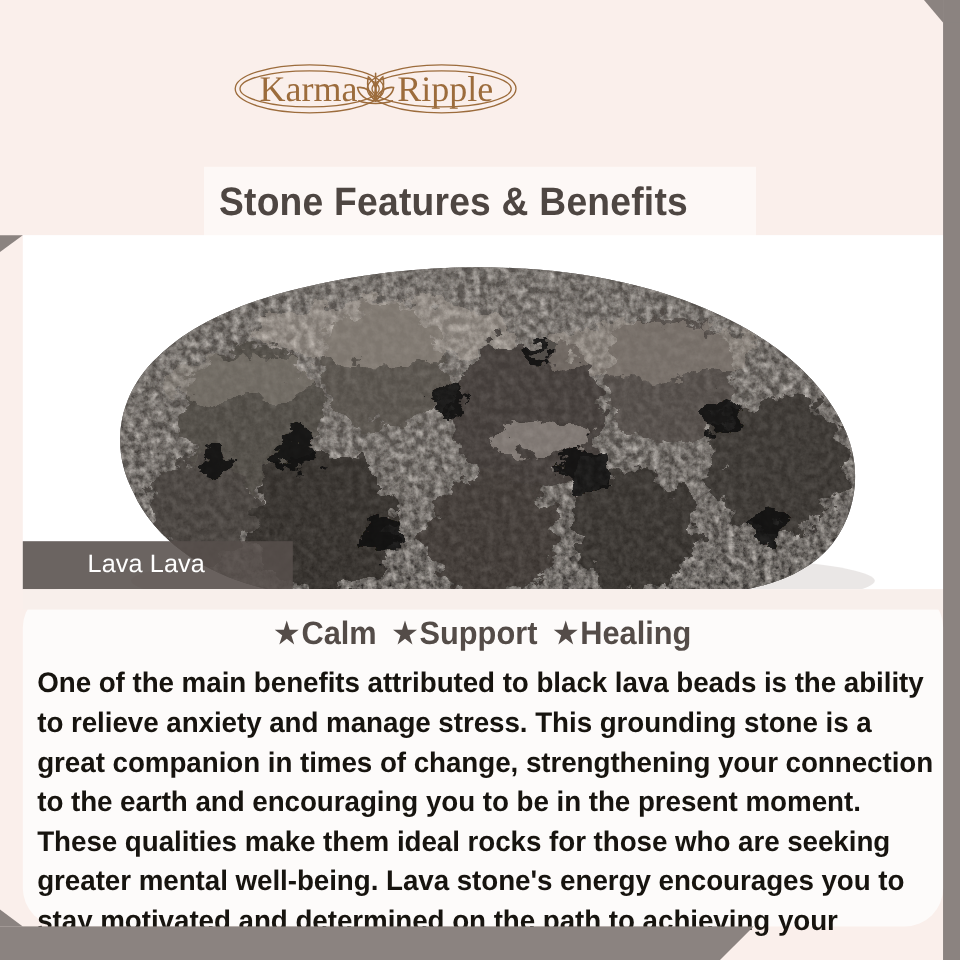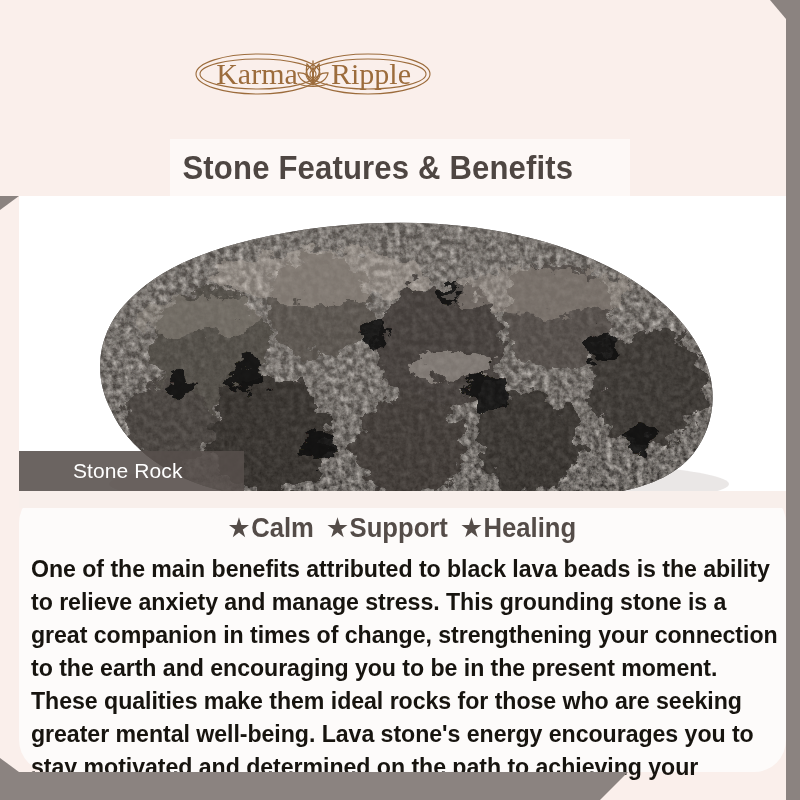--- a/index.html
+++ b/index.html
@@ -360,21 +360,21 @@
           <ellipse cx="300" cy="80" rx="110" ry="26" fill="#b6aca3"></ellipse>
           <ellipse cx="520" cy="95" rx="90" ry="22" fill="#a79d95"></ellipse>
           <ellipse cx="180" cy="120" rx="60" ry="20" fill="#9c938b"></ellipse>
           <ellipse cx="430" cy="170" rx="38" ry="15" fill="#cfc7bf"></ellipse>
         </g>
       </g>
     </svg>
   </div>
 
   <div class="caption-chip">
-    <span class="caption-text">Stone Rock</span>
+    <span class="caption-text">Lava Lava</span>
   </div>
 
   <div class="body-panel">
     <div class="body-panel-strip"></div>
 
     <div class="tagline">
       <span class="star">★</span><span>Calm</span><span class="gap"></span><span class="star">★</span><span>Support</span><span class="gap"></span><span class="star">★</span><span>Healing</span>
     </div>
 
     <div class="paragraph">One of the main benefits attributed to black lava beads is the ability to relieve anxiety and manage stress. This grounding stone is a great companion in times of change, strengthening your connection to the earth and encouraging you to be in the present moment. These qualities make them ideal rocks for those who are seeking greater mental well-being. Lava stone's energy encourages you to stay motivated and determined on the path to achieving your dreams.</div>

